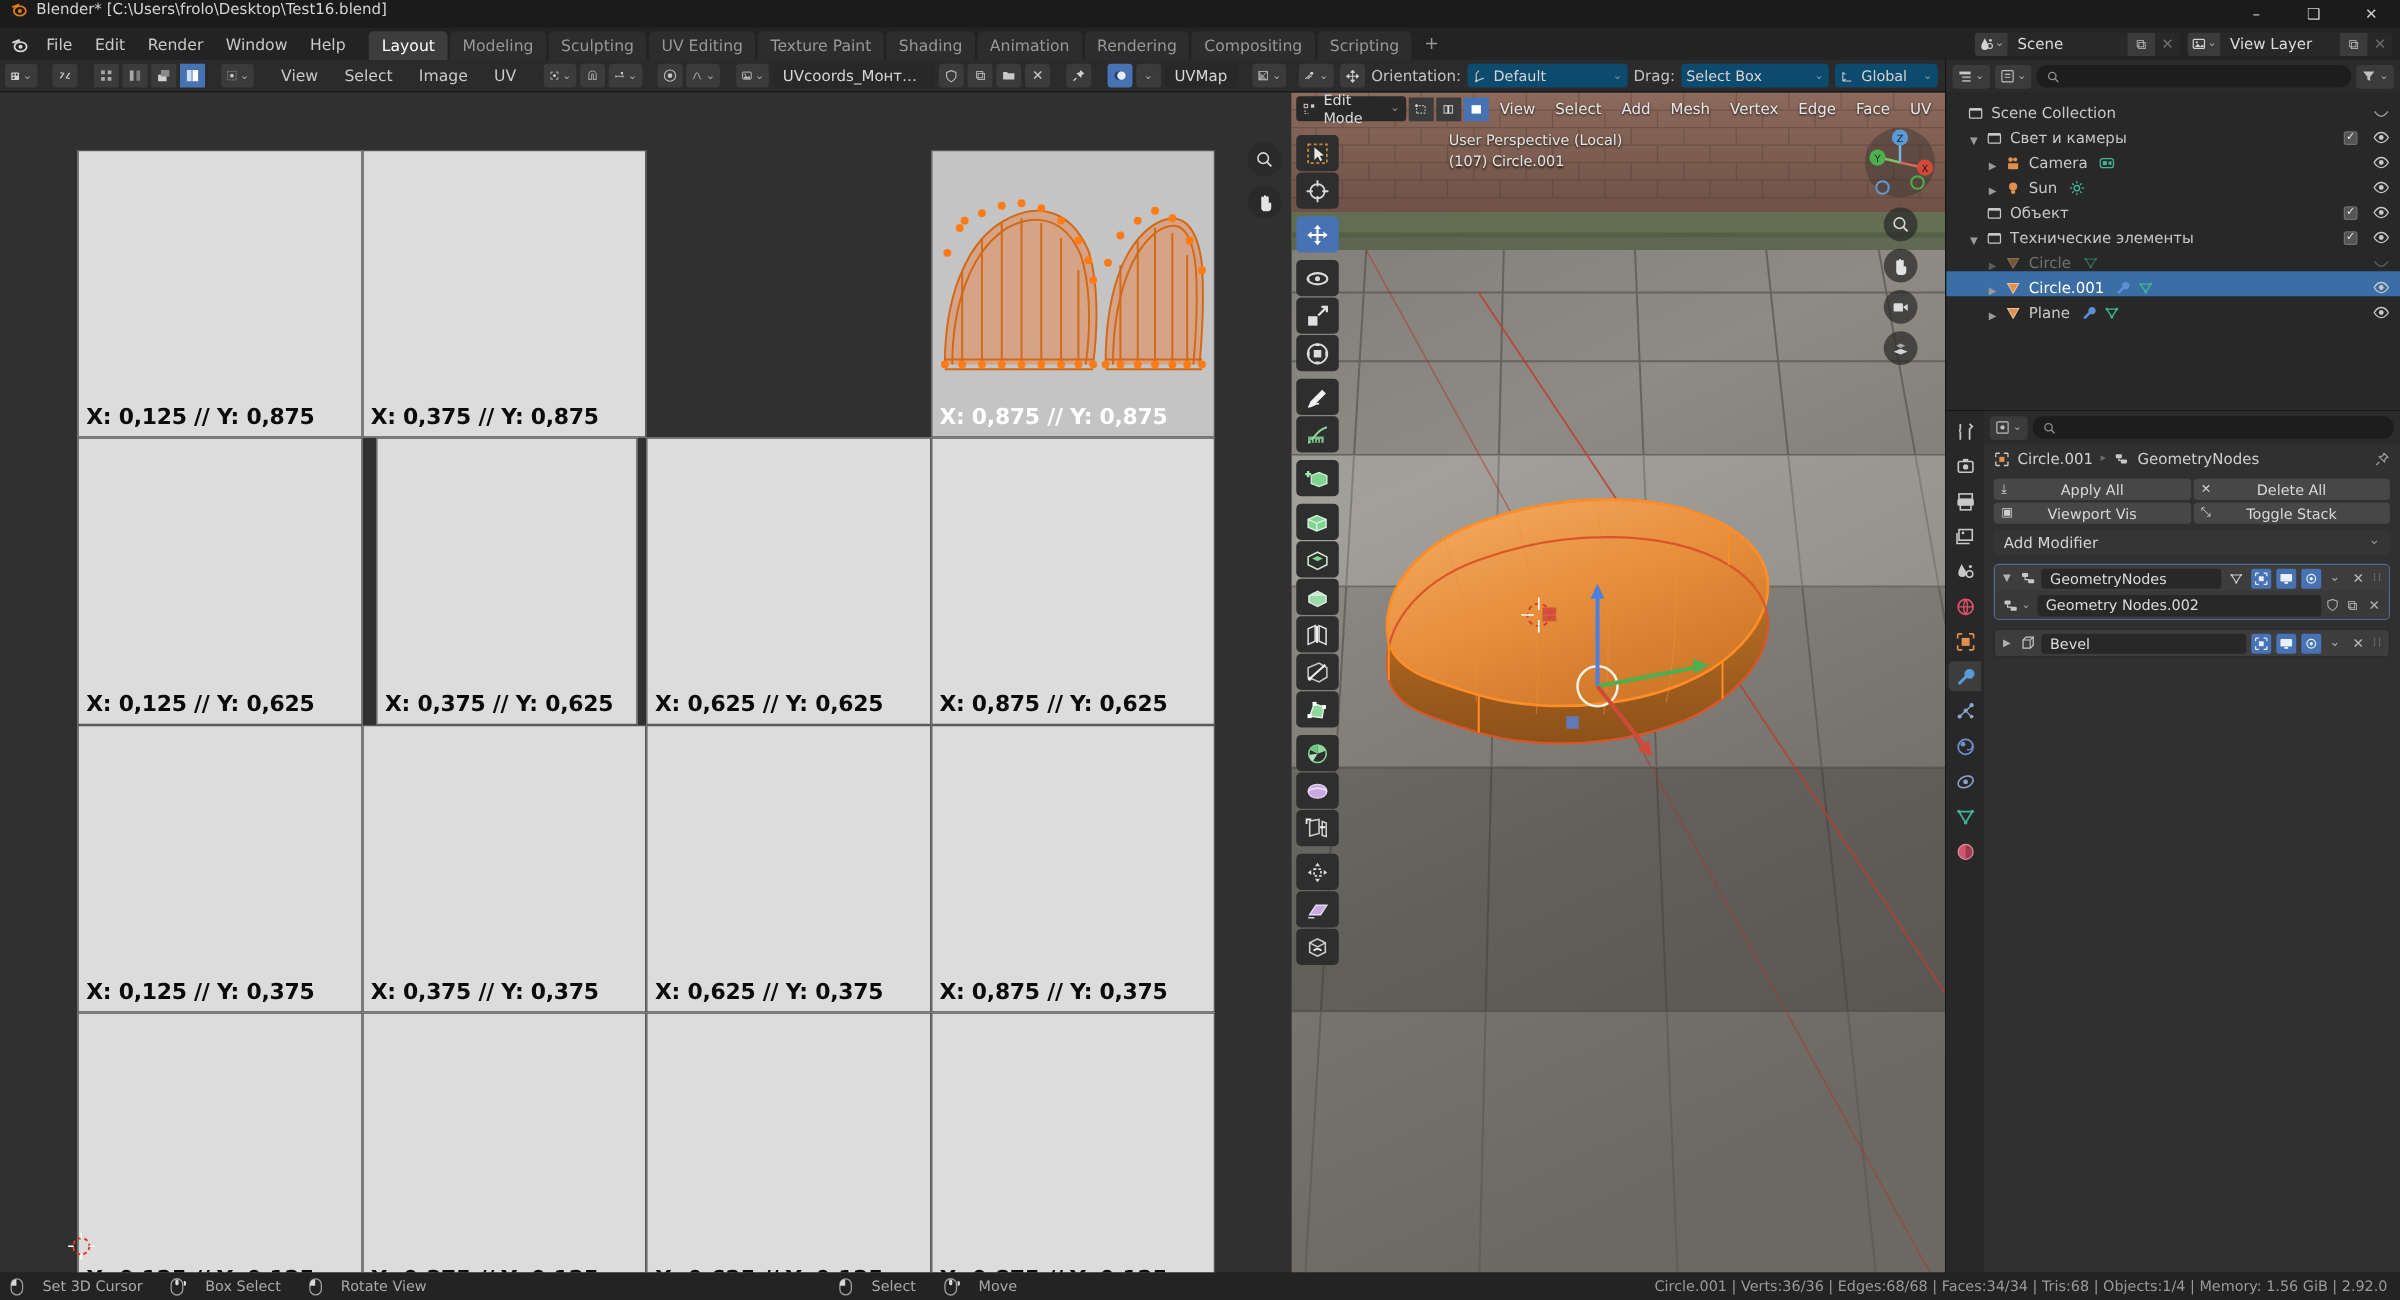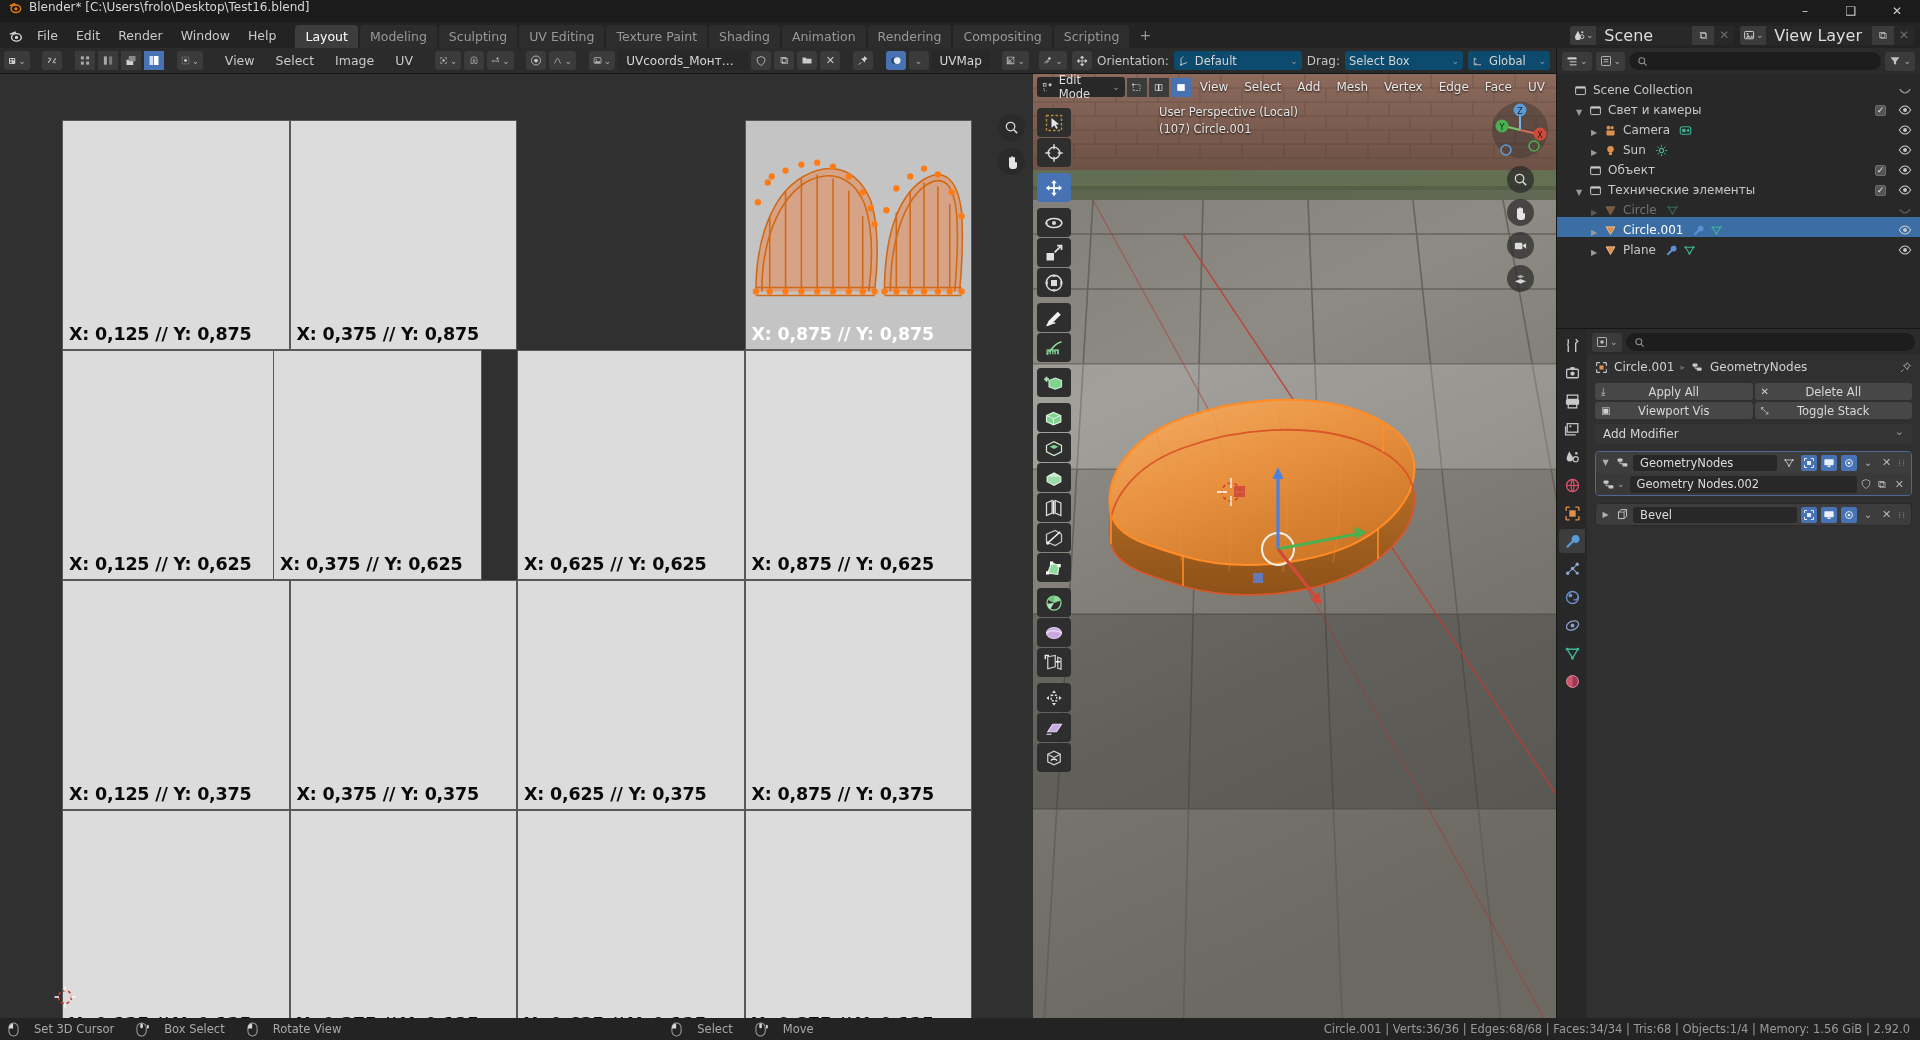--- a/index.html
+++ b/index.html
@@ -36,21 +36,21 @@
     border-radius: 4px 4px 0 0; white-space: nowrap; margin-top: 4px;
   }
   .ws-tab.active { background: #3d3d3d; color: #ffffff; }
   .ws-add { padding: 3px 8px; color: #999; font-size: 14px; }
   .topbar-right { position: absolute; right: 6px; display: flex; align-items: center; gap: 6px; }
   .fld {
     display: flex; align-items: center; height: 19px; background: #282828;
     border-radius: 3px; overflow: hidden;
   }
   .fld .ic { width: 26px; height:19px; display:flex; align-items:center; justify-content:center; background:#3b3b3b;}
-  .fld .txt { padding: 0 10px 0 8px; color: #dcdcdc; font-size: 16px; min-width: 96px; }
+  .fld .txt { padding: 0 10px 0 8px; color: #dcdcdc; font-size: 12px; min-width: 96px; }
   .fld .btn2 { width: 22px; height:19px; display:flex; align-items:center; justify-content:center; background:#3b3b3b; color:#c0c0c0; font-size:11px;}
   .fld .btnx { width: 20px; height:19px; display:flex; align-items:center; justify-content:center; color:#6e6e6e; font-size:12px;}
 
   
   .main { position: absolute; top: 48px; left: 0; right: 0; bottom: 22px; display: flex; }
 
   
   .uv-editor { width: 1033px; background: #303030; display: flex; flex-direction: column; position: relative; }
   .uv-header {
     height: 26px; background: #2b2b2b; display: flex; align-items: center; gap: 3px;
@@ -440,21 +440,21 @@
                   <circle cx="180" cy="48" r="3.2"></circle>
                   <circle cx="194" cy="54" r="3.2"></circle>
                   <circle cx="208" cy="72" r="3.2"></circle>
                   <circle cx="218" cy="96" r="3.2"></circle>
                 </g>
               </svg>
             </div>
             <div class="uv-cell" style="left: 0px; top: 230px; width: 227.5px; height: 230px;">
               <span class="lbl">X: 0,125 // Y: 0,625</span>
             </div>
-            <div class="uv-cell" style="left: 211px; top: 230px; width: 209px; height: 230px;">
+            <div class="uv-cell" style="left: 239px; top: 230px; width: 209px; height: 230px;">
               <span class="lbl">X: 0,375 // Y: 0,625</span>
             </div>
             <div class="uv-cell" style="left: 455px; top: 230px; width: 227.5px; height: 230px;">
               <span class="lbl">X: 0,625 // Y: 0,625</span>
             </div>
             <div class="uv-cell" style="left: 682.5px; top: 230px; width: 227.5px; height: 230px;">
               <span class="lbl">X: 0,875 // Y: 0,625</span>
             </div>
             <div class="uv-cell" style="left: 0px; top: 460px; width: 227.5px; height: 230px;">
               <span class="lbl">X: 0,125 // Y: 0,375</span>

